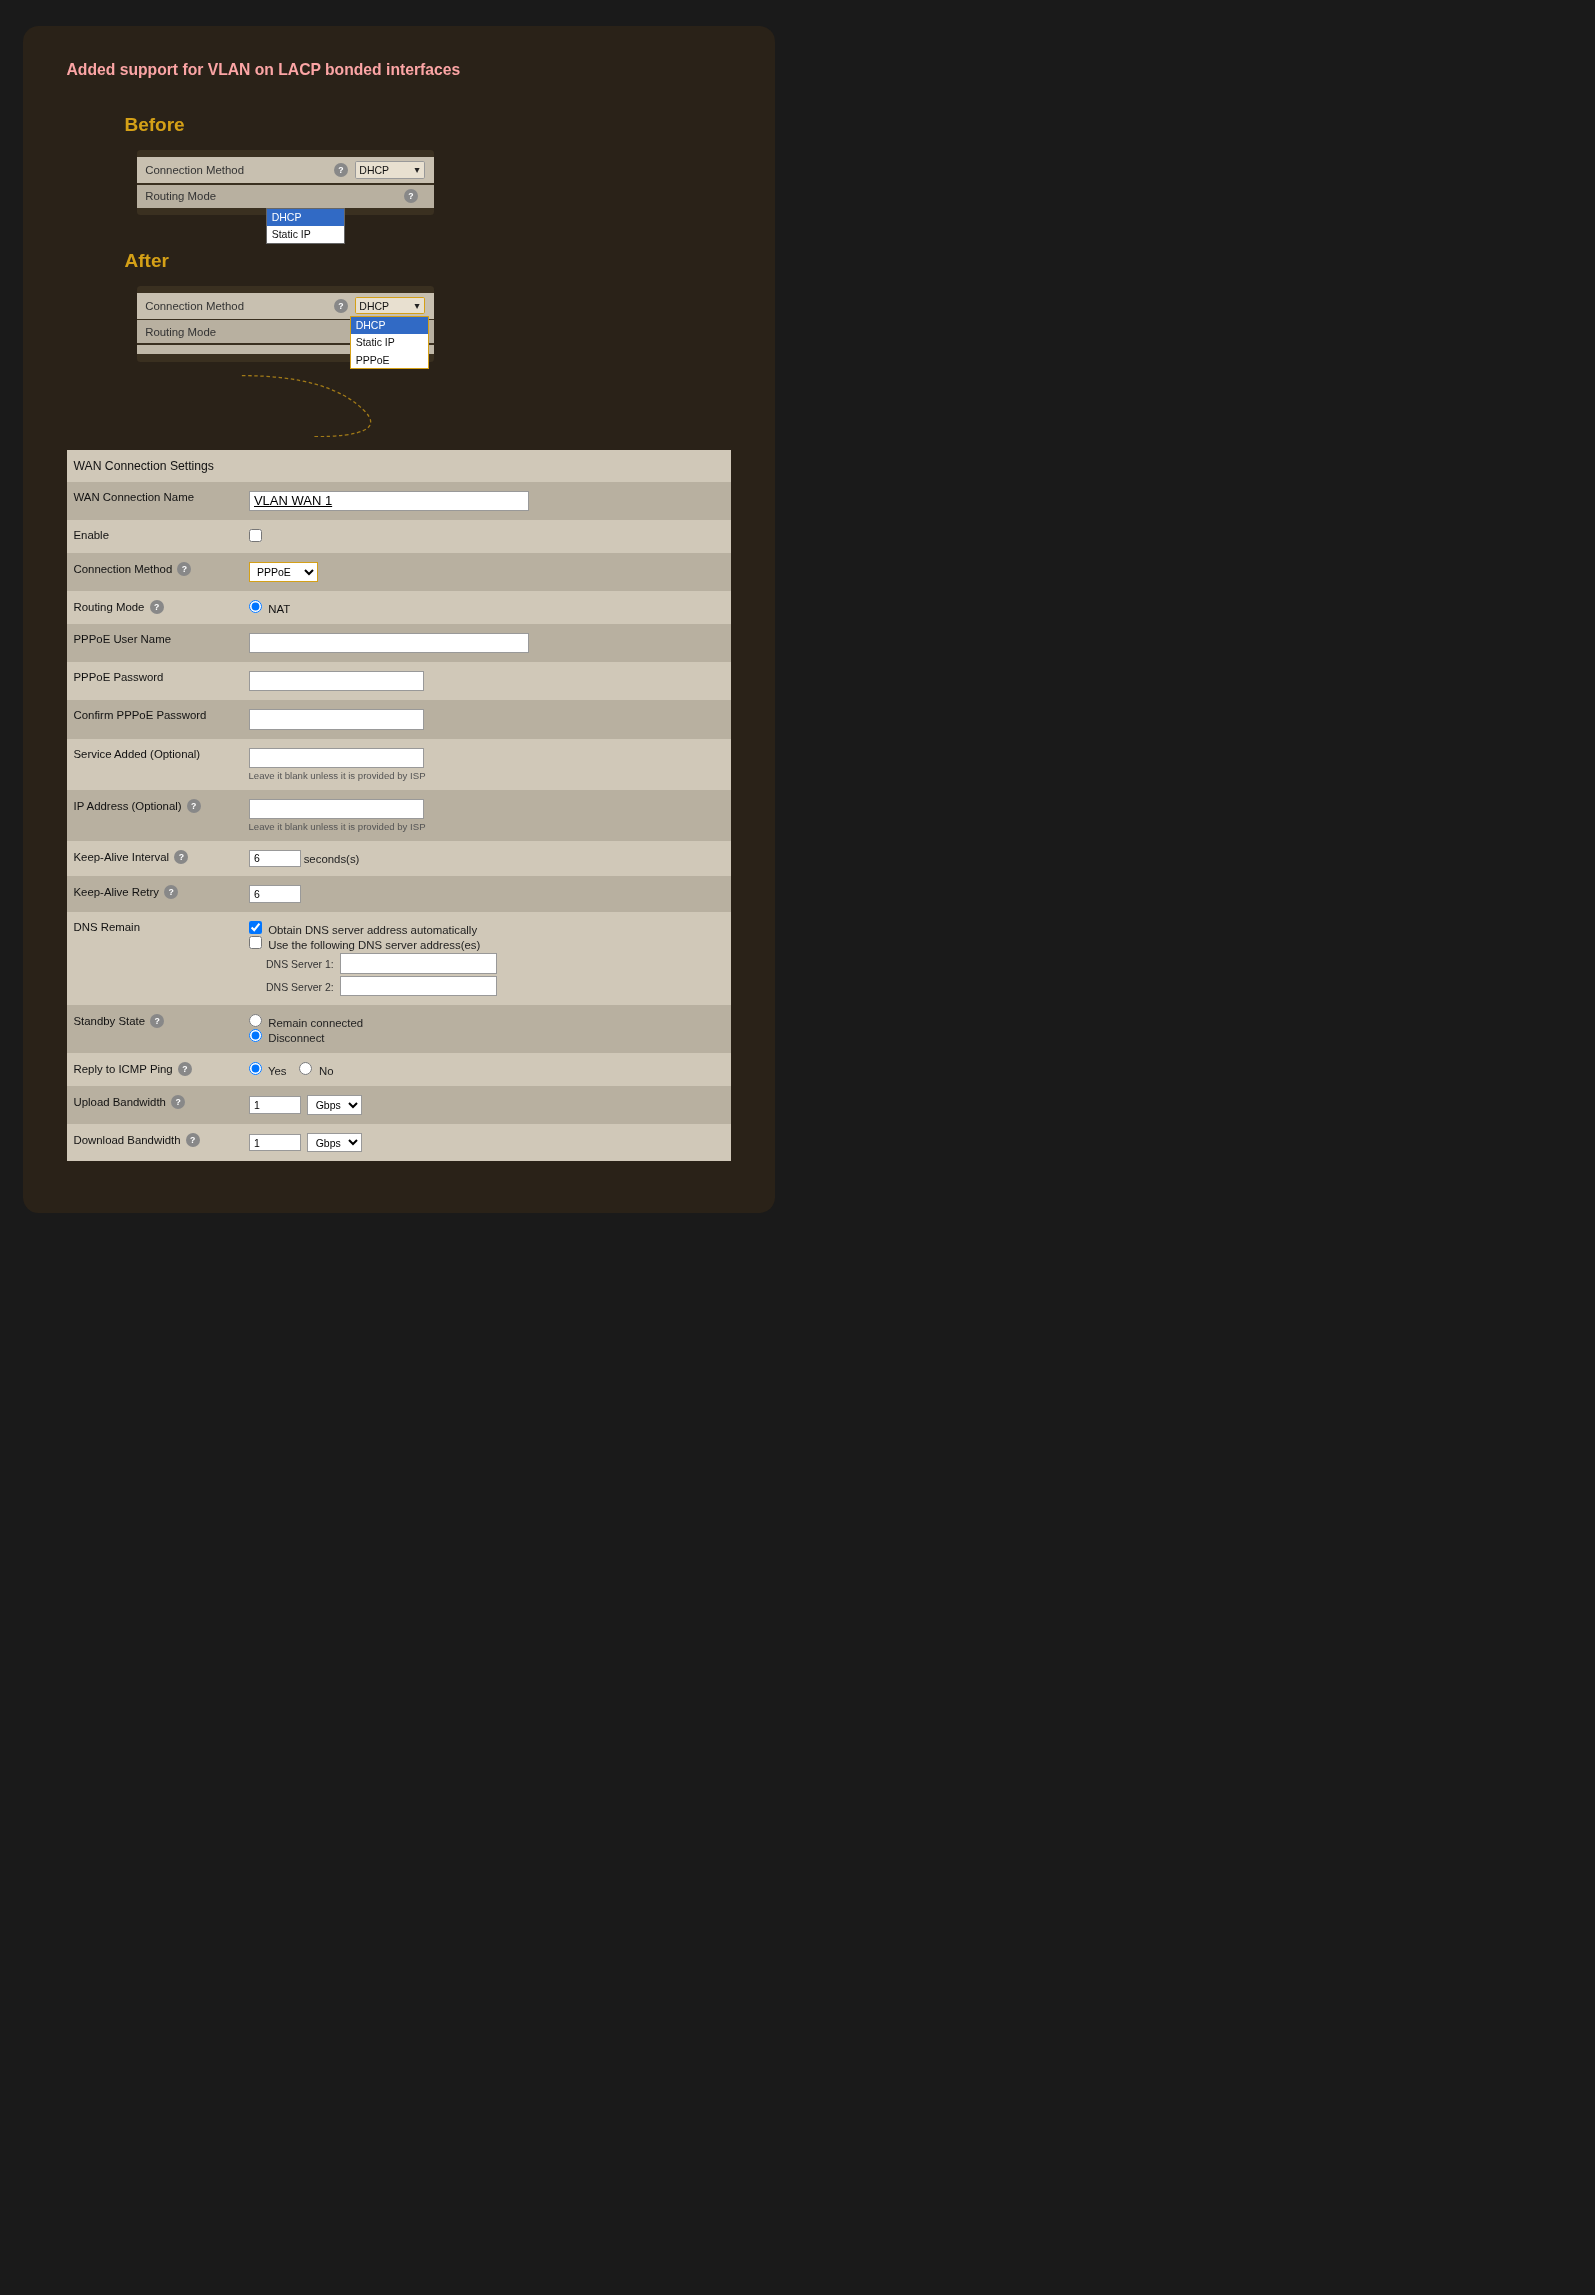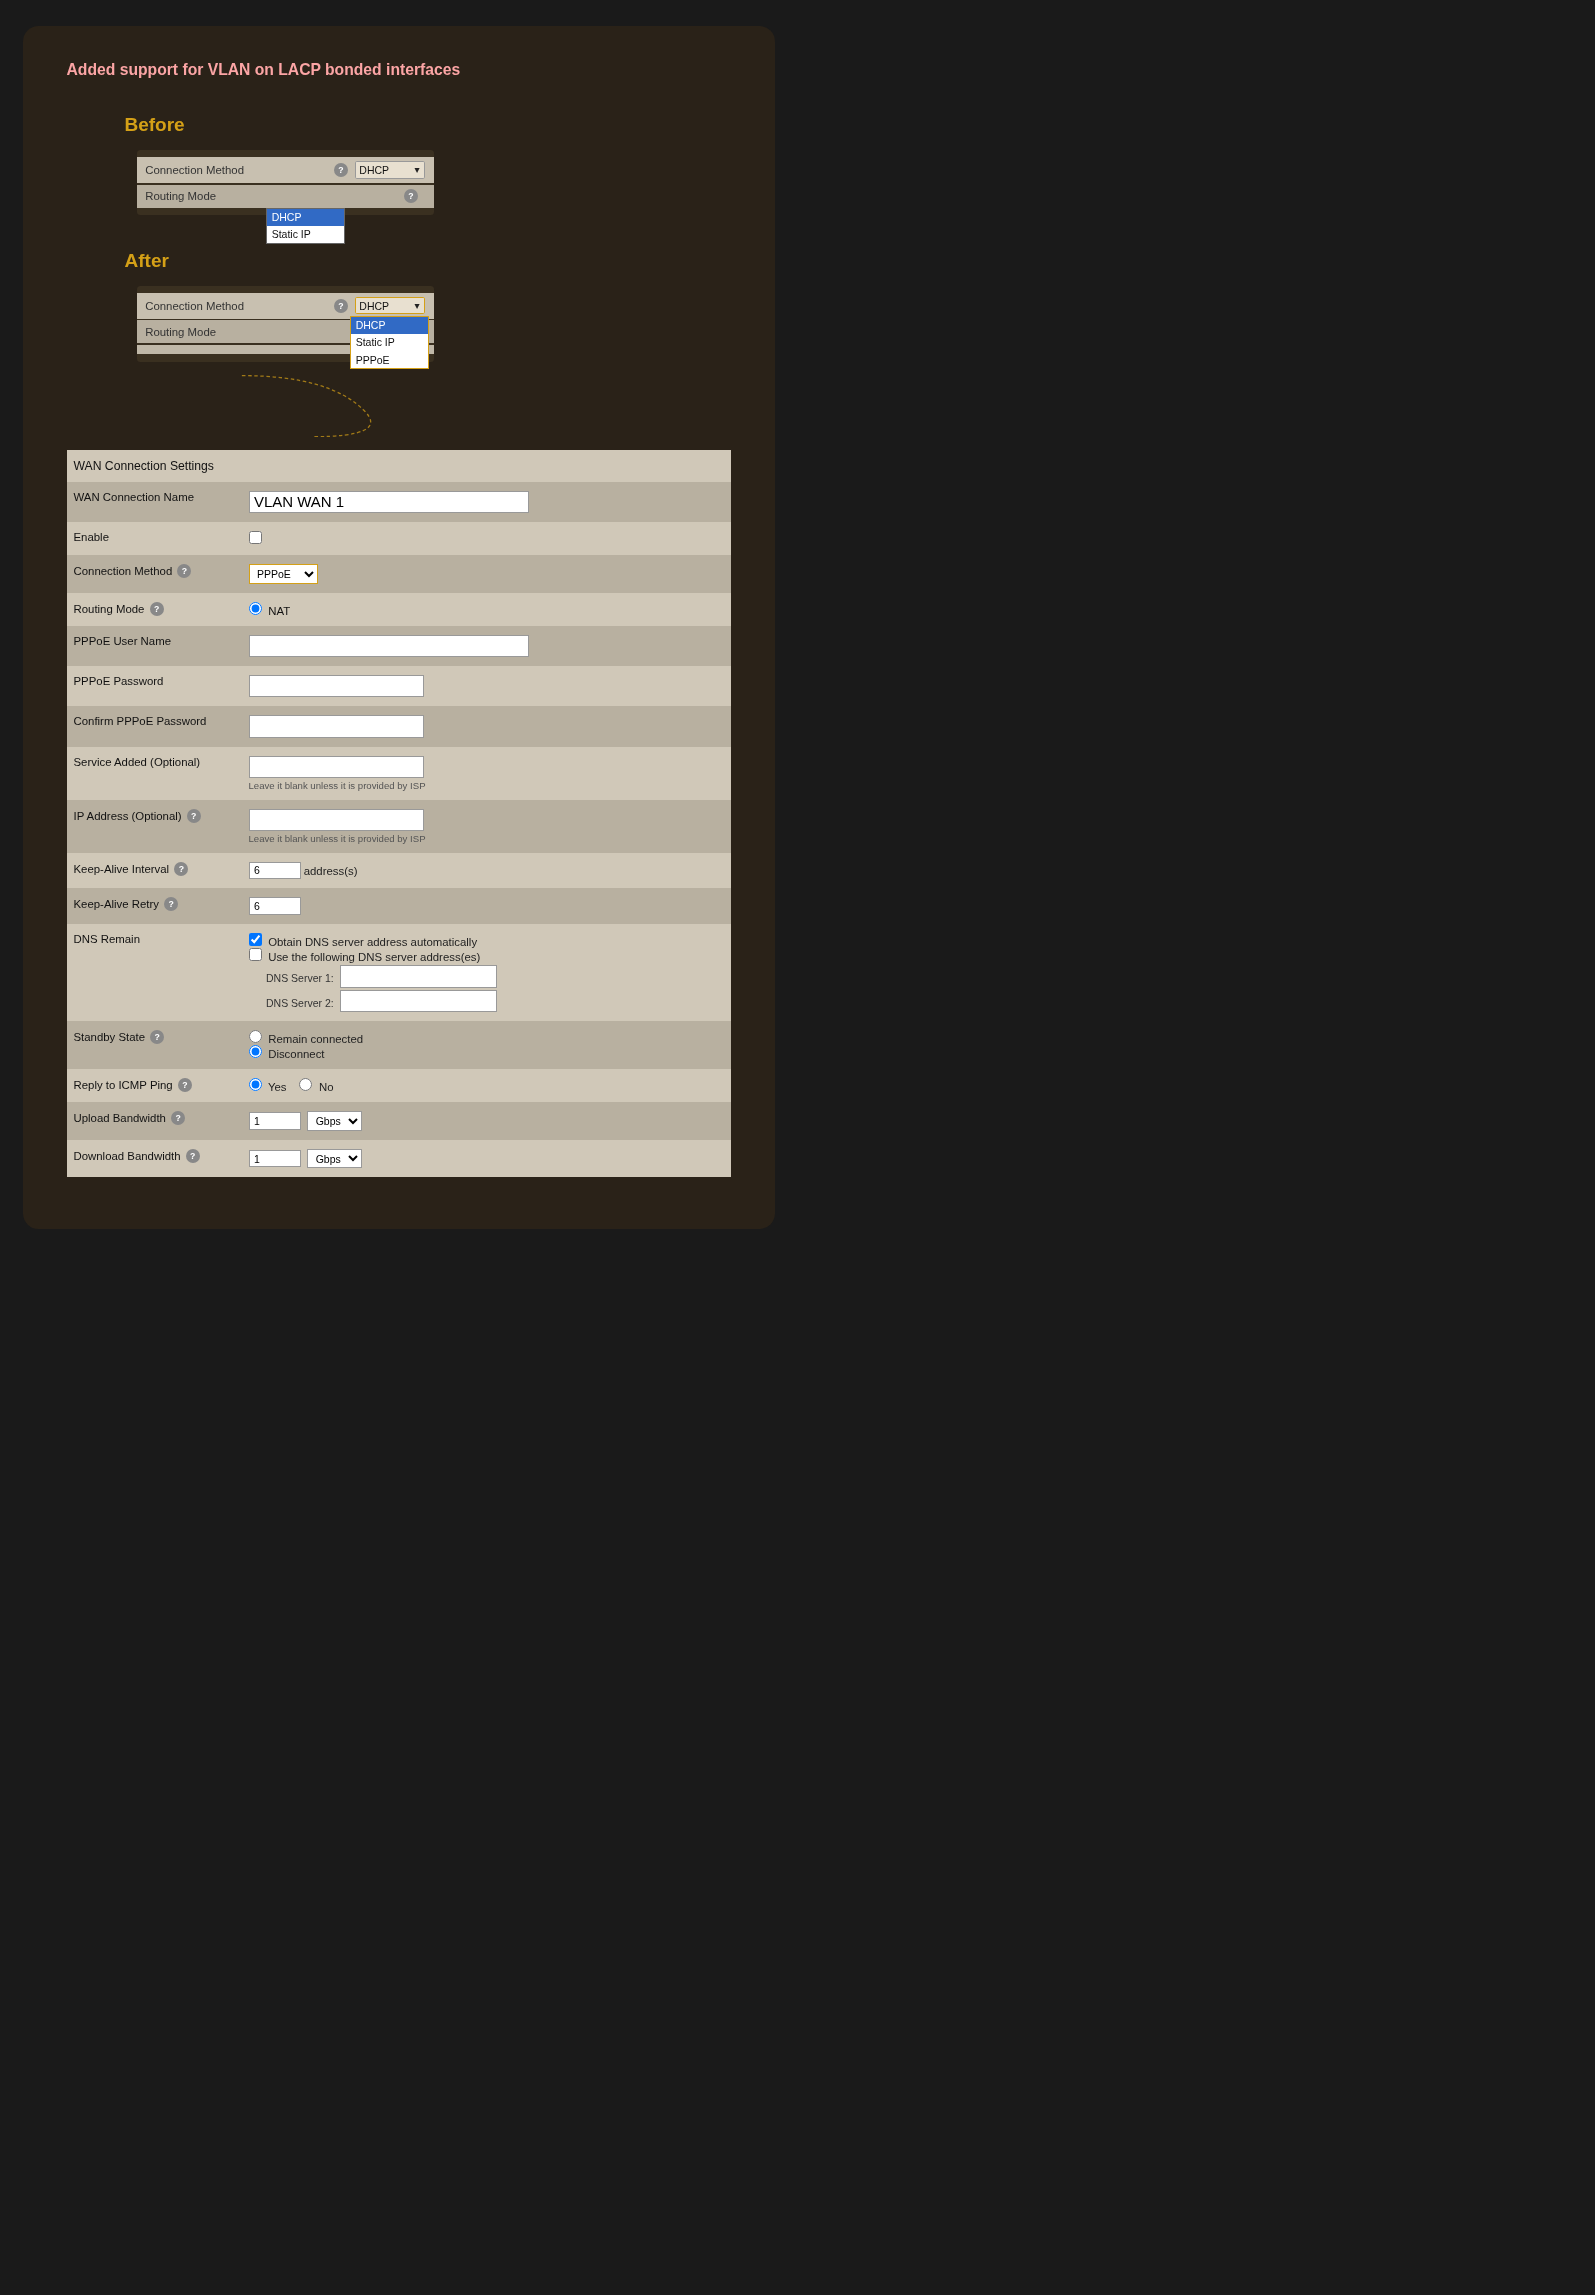--- a/index.html
+++ b/index.html
@@ -154,23 +154,24 @@
     }
     .wan-table td:first-child {
       width: 175px;
       font-weight: normal;
       color: #111;
     }
     .wan-input {
       border: 0.9px solid #999;
       background: white;
       padding: 1.7px 4.4px;
-      font-size: 15px;
+      font-size: 13px;
       width: 100%;
       max-width: 280px;
+      text-decoration: underline;
     }
     .wan-input-sm {
       border: 0.9px solid #999;
       background: white;
       padding: 1.7px 4.4px;
       font-size: 10.5px;
       width: 52px;
     }
     .wan-select {
       border: 0.9px solid #999;
@@ -380,21 +381,21 @@
 
     <tr>
       <td>
         <div class="cell-label-with-help">
           Keep-Alive Interval
           <span class="help-icon" style="margin-left:5.2px;">?</span>
         </div>
       </td>
       <td>
         <input type="text" class="wan-input-sm" value="6" style="">
-        <span> address(s)</span>
+        <span> seconds(s)</span>
       </td>
     </tr>
 
     <tr>
       <td>
         <div class="cell-label-with-help">
           Keep-Alive Retry
           <span class="help-icon" style="margin-left:5.2px;">?</span>
         </div>
       </td>

